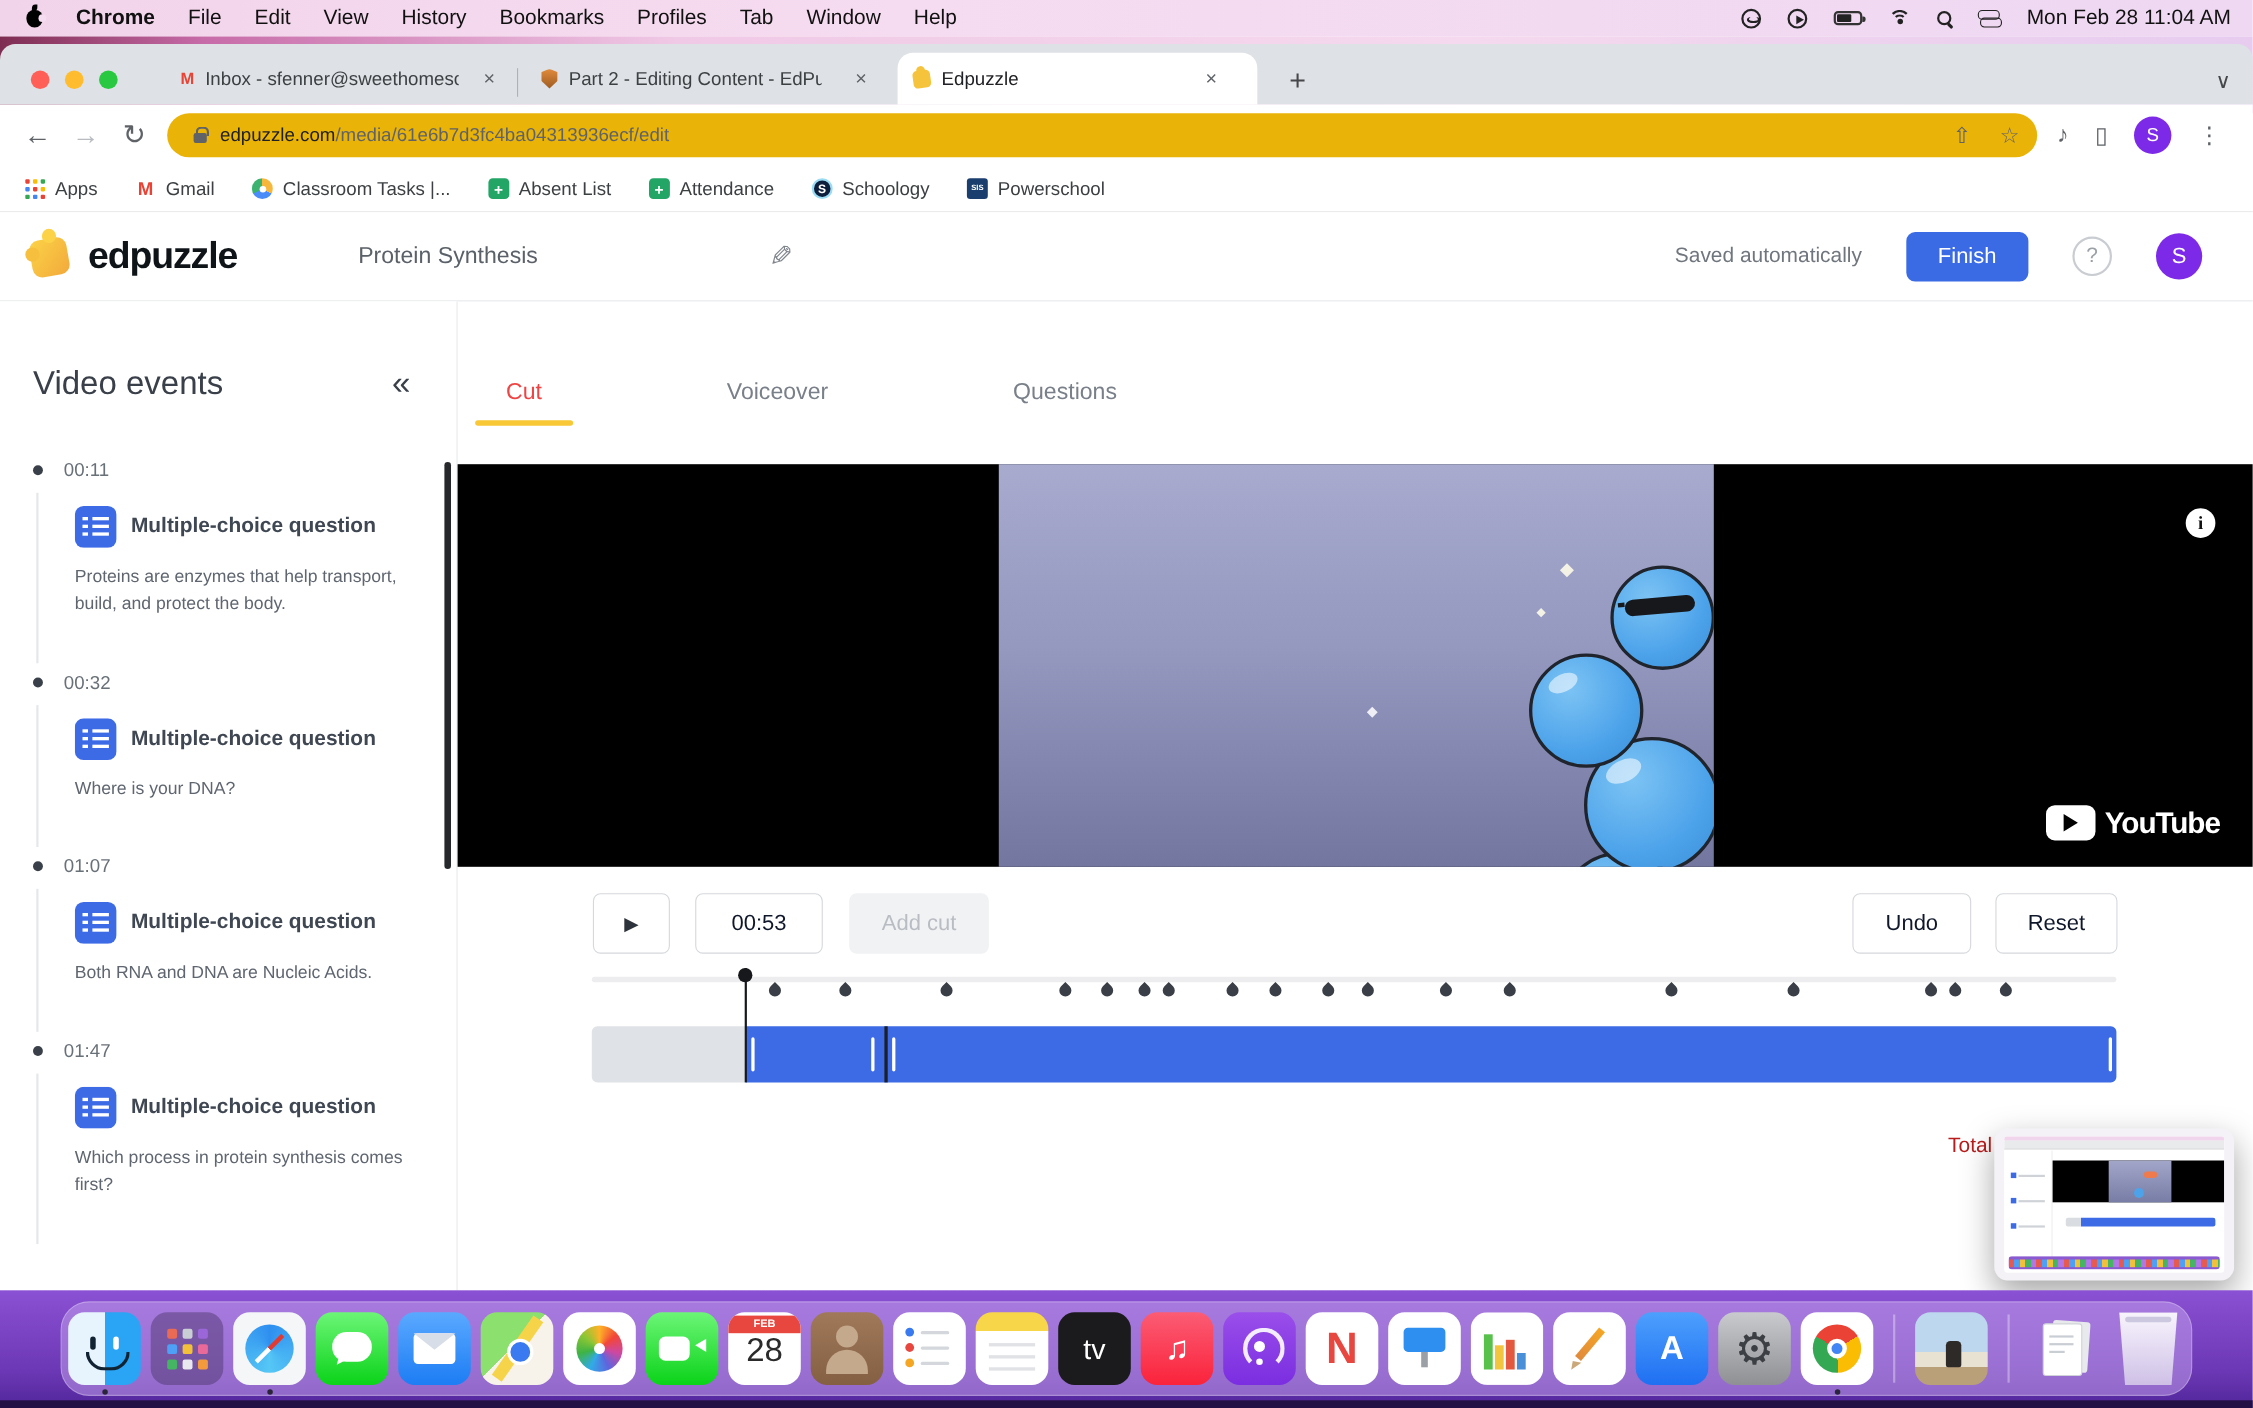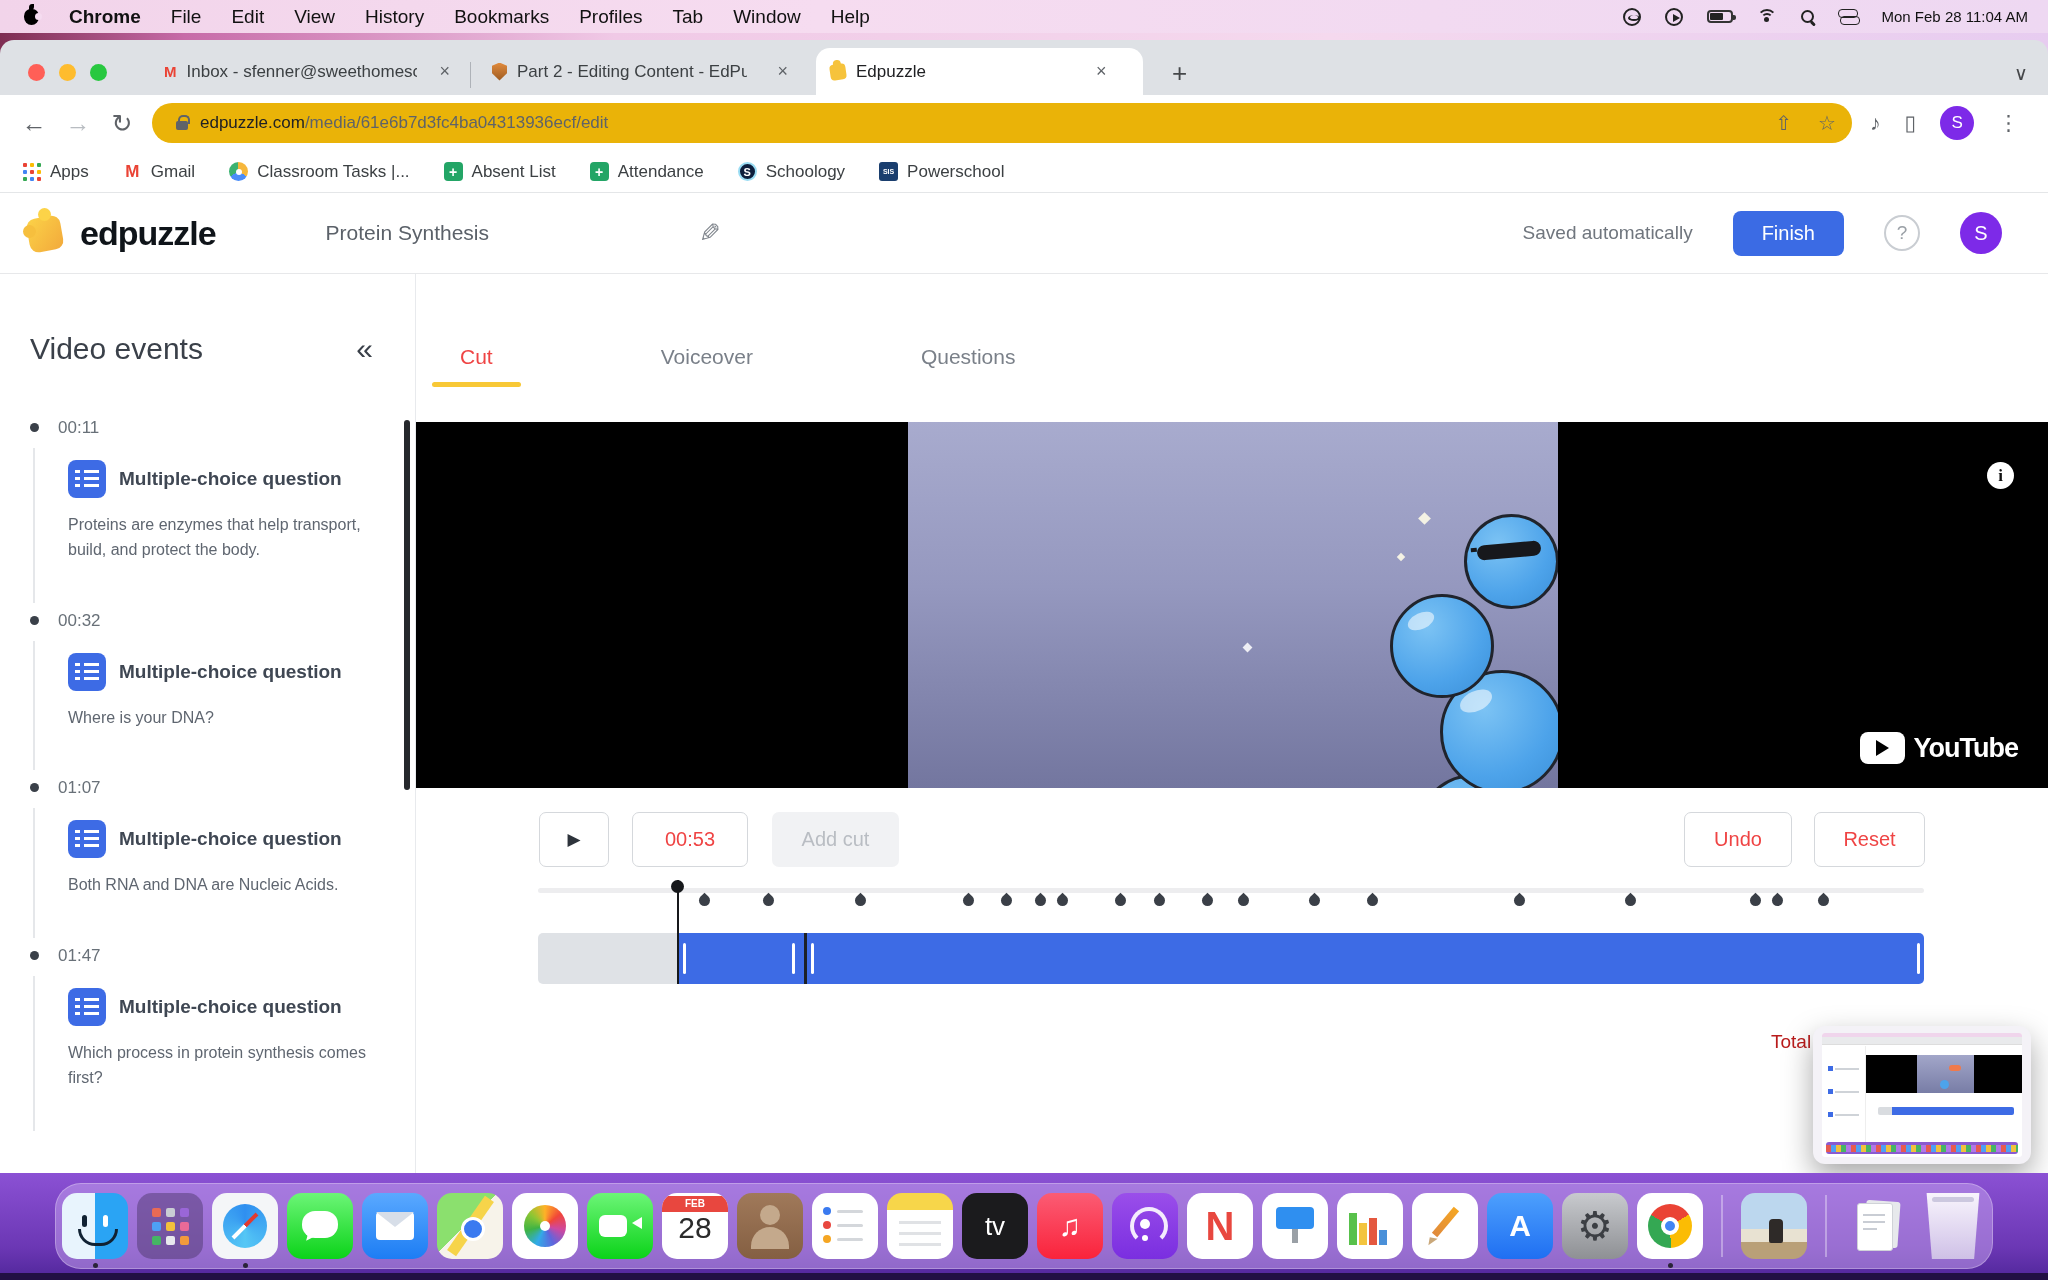--- a/index.html
+++ b/index.html
@@ -27,21 +27,21 @@
 .wifi { width:20px; height:15px; position:relative; overflow:hidden;}
 .wifi i { position:absolute; border:2.5px solid #222; border-radius:50%; border-bottom-color:transparent; border-left-color:transparent; border-right-color:transparent;}
 .wifi i:nth-child(1){ width:20px;height:20px; left:0; top:0;}
 .wifi i:nth-child(2){ width:12px;height:12px; left:4px; top:4px;}
 .wifi i:nth-child(3){ width:5px;height:5px; left:7.5px; top:8px; background:#222; border:none; border-radius:50%;}
 .spot { width:13px; height:13px; border:2.5px solid #222; border-radius:50%; position:relative;}
 .spot::after { content:''; position:absolute; right:-4px; bottom:-3px; width:6px; height:2.5px; background:#222; transform:rotate(45deg); border-radius:2px;}
 .ctrlc { width:20px; height:16px; position:relative;}
 .ctrlc::before,.ctrlc::after { content:''; position:absolute; left:0; width:18px; height:7px; border:1.7px solid #222; border-radius:4px;}
 .ctrlc::before{ top:0;} .ctrlc::after{ bottom:0; left:2px;}
-#clock { font-size:15px; }
+#clock { font-size:19px; }
 
 
 #wallstrip { position:absolute; top:33px; left:0; width:2048px; height:70px;
   background:linear-gradient(90deg,#7e2d52,#c76ba8 9%,#f0c9e6 30%,#f5d9ee 65%,#e7ccf0); }
 
 
 #tabstrip { position:absolute; top:40px; left:0; width:2048px; height:55px; background:#dee1e5; border-radius:14px 14px 0 0; display:flex; align-items:flex-end;}
 .lights { position:absolute; left:28px; top:24px; display:flex; gap:14px;}
 .light { width:17px; height:17px; border-radius:50%;}
 .light.r{background:#ff5f57;} .light.y{background:#febc2e;} .light.g{background:#28c840;}
@@ -138,21 +138,21 @@
 .speck { position:absolute; width:7px; height:7px; background:rgba(255,255,255,.85); transform:rotate(45deg);}
 #captions { position:absolute; left:0; bottom:2px; width:100%; text-align:center; line-height:1.32;}
 #captions span { display:inline-block; background:rgba(14,14,14,.9); color:#fff; font-size:18px; padding:1px 8px;}
 #infoIcon { position:absolute; right:34px; top:40px; width:27px; height:27px; background:#fff; color:#111; border-radius:50%; font-size:17px; font-weight:700; display:flex; align-items:center; justify-content:center; font-family:"Liberation Serif",serif;}
 #ytlogo { position:absolute; right:30px; bottom:24px; display:flex; align-items:center; gap:9px;}
 #ytplay { width:45px; height:32px; background:#fff; border-radius:8px; display:flex; align-items:center; justify-content:center;}
 #ytplay i { border-left:13px solid #000; border-top:8px solid transparent; border-bottom:8px solid transparent;}
 #yttext { color:#fff; font-size:27px; font-weight:700; letter-spacing:-1px;}
 
 
-.ctlbtn { position:absolute; top:812px; height:55px; border:1px solid #d5d8dc; border-radius:7px; background:#fff; color:#ef4444; font-size:20px; display:flex; align-items:center; justify-content:center; font-family:inherit;}
+.ctlbtn { position:absolute; top:812px; height:55px; border:1px solid #d5d8dc; border-radius:7px; background:#fff; color:#0f172a; font-size:20px; display:flex; align-items:center; justify-content:center; font-family:inherit;}
 #playBtn { left:539px; width:70px; font-size:17px; color:#2d333b;}
 #timeBox { left:632px; width:116px;}
 #addCut { left:772px; width:127px; background:#f1f2f4; border:none; color:#b9bdc3;}
 #undoBtn { left:1684px; width:108px;}
 #resetBtn { left:1814px; width:111px;}
 
 
 #timeline { position:absolute; left:538px; top:880px; width:1386px; height:110px;}
 #tl-track { position:absolute; left:0; top:8px; width:100%; height:5px; background:#ededef; border-radius:3px;}
 .marker { position:absolute; top:15px; width:11px; height:11px; margin-left:-5px; background:#3a3f47; border-radius:0 50% 50% 50%; transform:rotate(45deg);}

